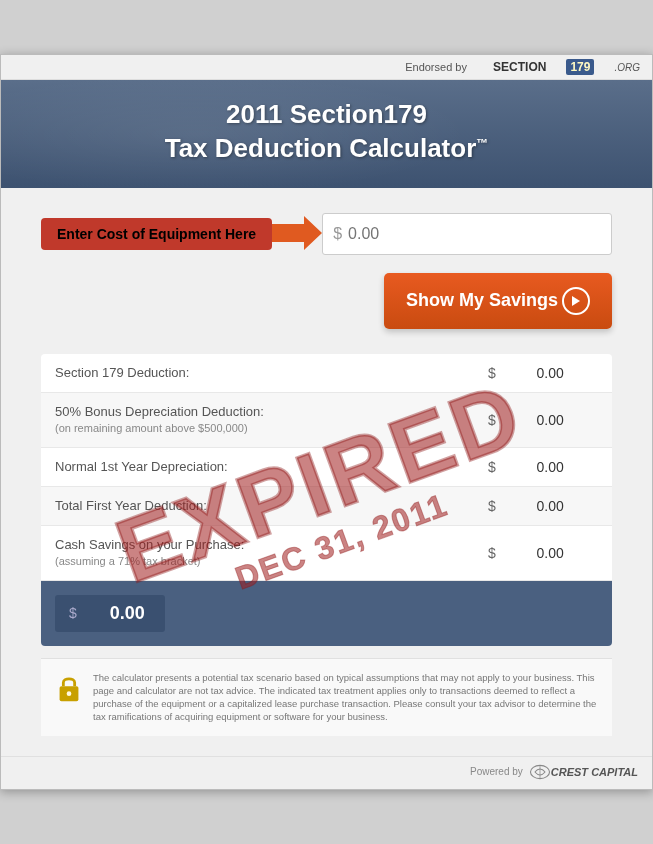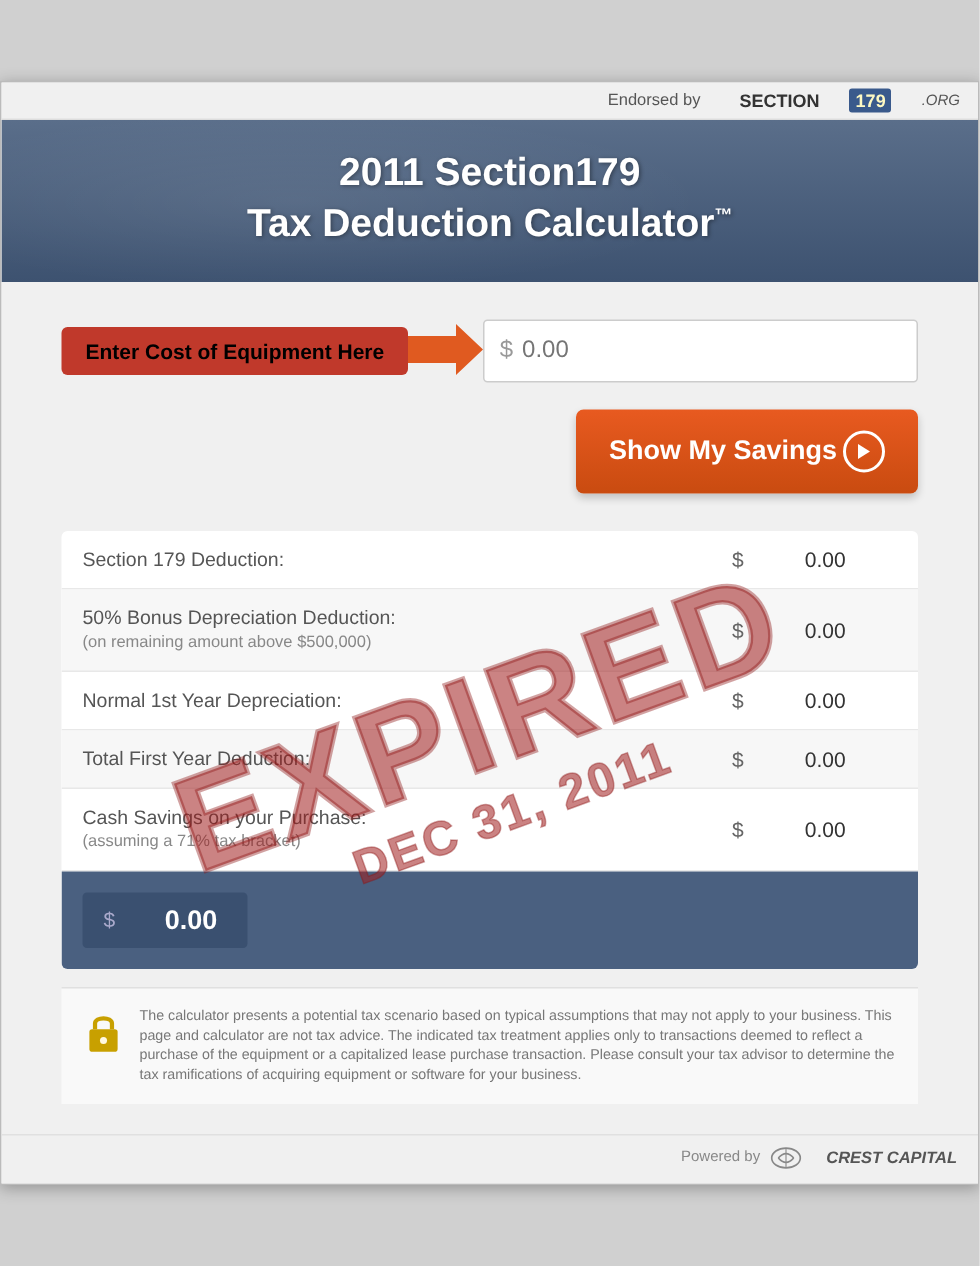--- a/index.html
+++ b/index.html
@@ -303,21 +303,21 @@
       background: #f0f0f0;
       border-top: 1px solid #e0e0e0;
       display: flex;
       align-items: center;
       justify-content: flex-end;
       gap: 6px;
     }
     .crest-capital-logo {
       display: inline-flex;
       align-items: center;
-      gap: 16px;
+      gap: 0;
     }
     .crest-icon {
       width: 22px;
       height: 18px;
     }
     .crest-text {
       font-weight: bold;
       font-size: 11px;
       color: #555;
       font-style: italic;

